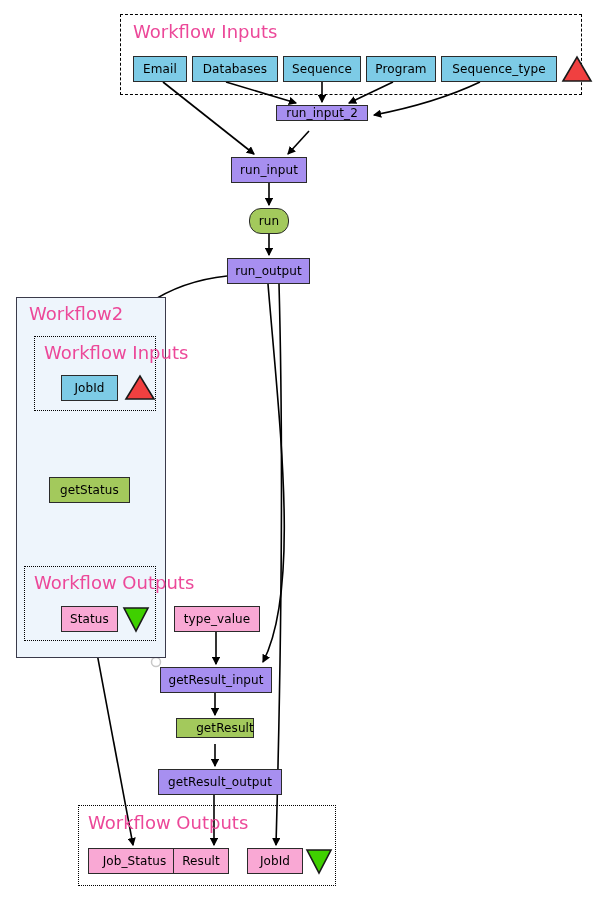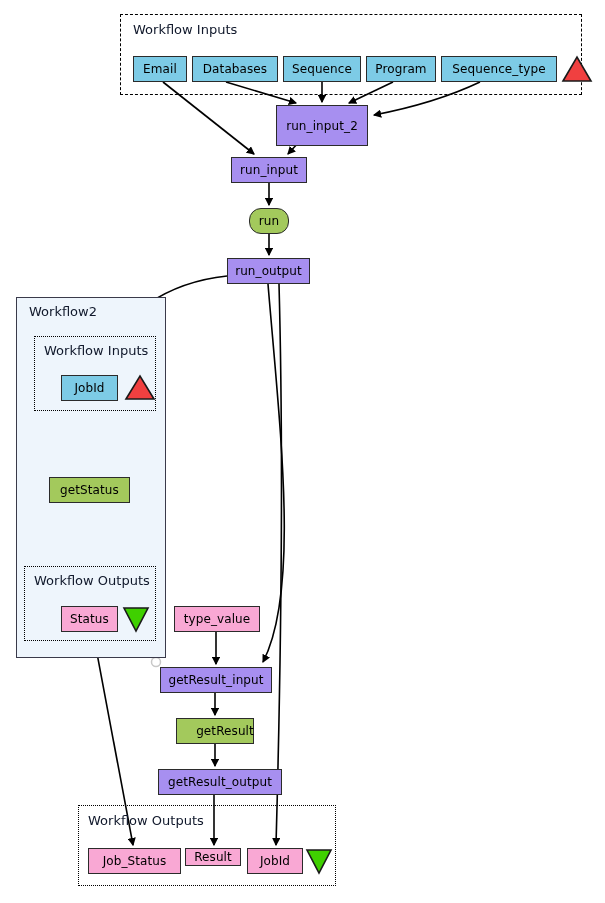--- a/index.html
+++ b/index.html
@@ -50,22 +50,22 @@
   .cluster-dotted {
     border: 1.6px dotted #000000;
     background: transparent;
   }
   .cluster-solid {
     border: 1.3px solid #3a3a4a;
     background: #eef5fc;
   }
   .cluster-label {
     position: absolute;
-    font-size: 13px;
-    color: #0f172a;
+    font-size: 18px;
+    color: #ec4899;
     white-space: nowrap;
     line-height: 1;
   }
   svg.edges {
     position: absolute;
     left: 0; top: 0;
     width: 605px;
     height: 903px;
     pointer-events: none;
   }
@@ -125,36 +125,36 @@
 
   <div class="cluster cluster-dotted" style="left:78px; top:805px; width:258px; height:81px;"></div>
   <div class="cluster-label" style="left:88px; top:814px;">Workflow Outputs</div>
 
   <div class="node node-input" style="left:133px; top:56px; width:54px; height:26px;">Email</div>
   <div class="node node-input" style="left:192px; top:56px; width:86px; height:26px;">Databases</div>
   <div class="node node-input" style="left:283px; top:56px; width:78px; height:26px;">Sequence</div>
   <div class="node node-input" style="left:366px; top:56px; width:70px; height:26px;">Program</div>
   <div class="node node-input" style="left:441px; top:56px; width:116px; height:26px;">Sequence_type</div>
 
-  <div class="node node-process" style="left:276px; top:105px; width:92px; height:41px;text-align:center;">run_input_2</div>
+  <div class="node node-process" style="left:276px; top:105px; width:92px; height:16px;text-align:center;">run_input_2</div>
   <div class="node node-process" style="left:231px; top:157px; width:76px; height:26px;">run_input</div>
   <div class="node node-exec" style="left:249px; top:208px; width:40px; height:26px;border-radius:12px;">run</div>
   <div class="node node-process" style="left:227px; top:258px; width:83px; height:26px;">run_output</div>
 
   <div class="node node-input" style="left:61px; top:375px; width:57px; height:26px;">JobId</div>
   <div class="node node-exec" style="left:49px; top:477px; width:81px; height:26px;">getStatus</div>
   <div class="node node-output" style="left:61px; top:606px; width:57px; height:26px;">Status</div>
 
   <div class="node node-process" style="left:160px; top:667px; width:112px; height:26px;">getResult_input</div>
   <div class="node node-output" style="left:174px; top:606px; width:86px; height:26px;">type_value</div>
-  <div class="node node-exec" style="left:176px; top:718px; width:78px; height:26px;padding-left:20px;">getResult</div>
+  <div class="node node-exec" style="left:176px; top:718px; width:78px; height:20px;padding-left:20px;">getResult</div>
   <div class="node node-process" style="left:152px; top:769px; width:124px; height:26px;margin-left:6px;">getResult_output</div>
 
   <div class="node node-output" style="left:88px; top:848px; width:93px; height:26px;">Job_Status</div>
-  <div class="node node-output" style="left:185px; top:848px; width:56px; height:18px;">Result</div>
+  <div class="node node-output" style="left:173px; top:848px; width:56px; height:26px;">Result</div>
   <div class="node node-output" style="left:247px; top:848px; width:56px; height:26px;">JobId</div>
 
   <svg class="edges" viewBox="0 0 605 903" width="605" height="903">
     <polygon points="563,81 577,57 591,81" fill="#f04040" stroke="#1a1a1a" stroke-width="1.6"></polygon>
     <polygon points="126,399 140,376 154,399" fill="#f04040" stroke="#1a1a1a" stroke-width="1.6"></polygon>
     <polygon points="124,608 148,608 136,631" fill="#3fd000" stroke="#1a1a1a" stroke-width="1.6"></polygon>
     <polygon points="307,850 331,850 319,873" fill="#3fd000" stroke="#1a1a1a" stroke-width="1.6"></polygon>
   </svg>
 
 </div>

